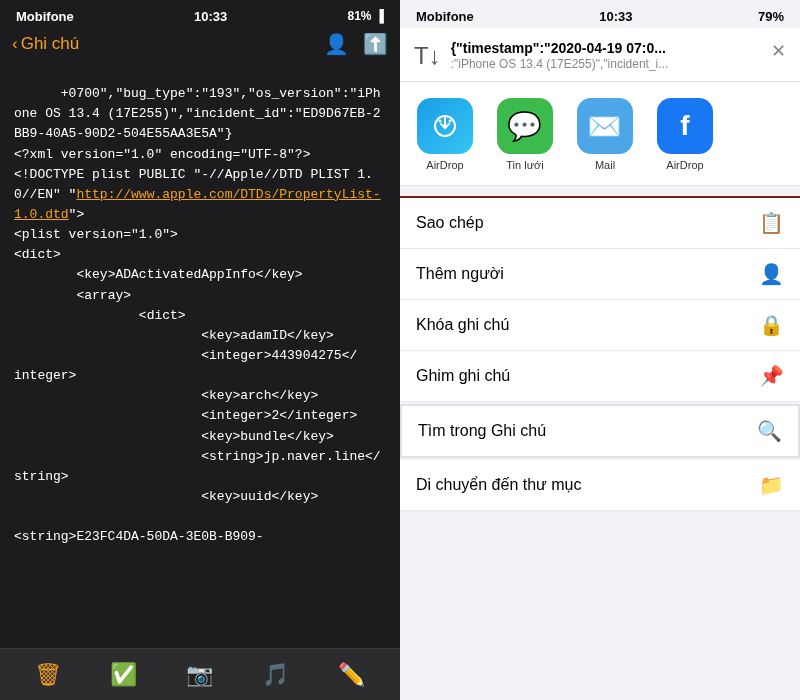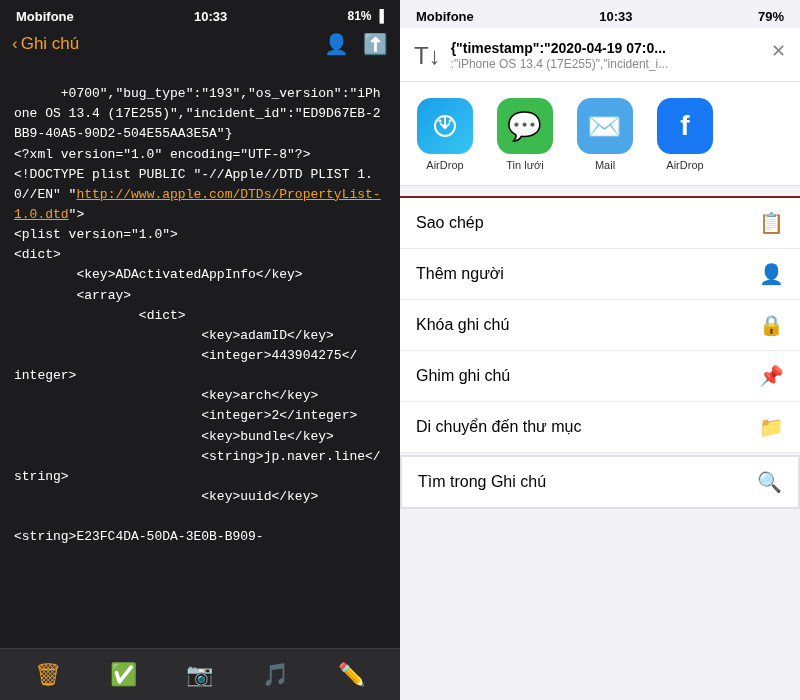--- a/index.html
+++ b/index.html
@@ -365,23 +365,23 @@
         <span class="action-icon">👤</span>
       </div>
       <div class="share-action-item">
         <span class="action-label">Khóa ghi chú</span>
         <span class="action-icon">🔒</span>
       </div>
       <div class="share-action-item">
         <span class="action-label">Ghim ghi chú</span>
         <span class="action-icon">📌</span>
       </div>
-      <div class="share-action-item">
-        <span class="action-label">Di chuyển đến thư mục</span>
-        <span class="action-icon">📁</span>
-      </div>
       <div class="share-action-item search-action" style="background:#fff; border:2px solid #e0e0e5; margin: 2px 0;">
         <span class="action-label" style="font-weight:500;">Tìm trong Ghi chú</span>
         <span class="action-icon">🔍</span>
       </div>
+      <div class="share-action-item">
+        <span class="action-label">Di chuyển đến thư mục</span>
+        <span class="action-icon">📁</span>
+      </div>
     </div>
   </div>
 </div>
 
 </body></html>

